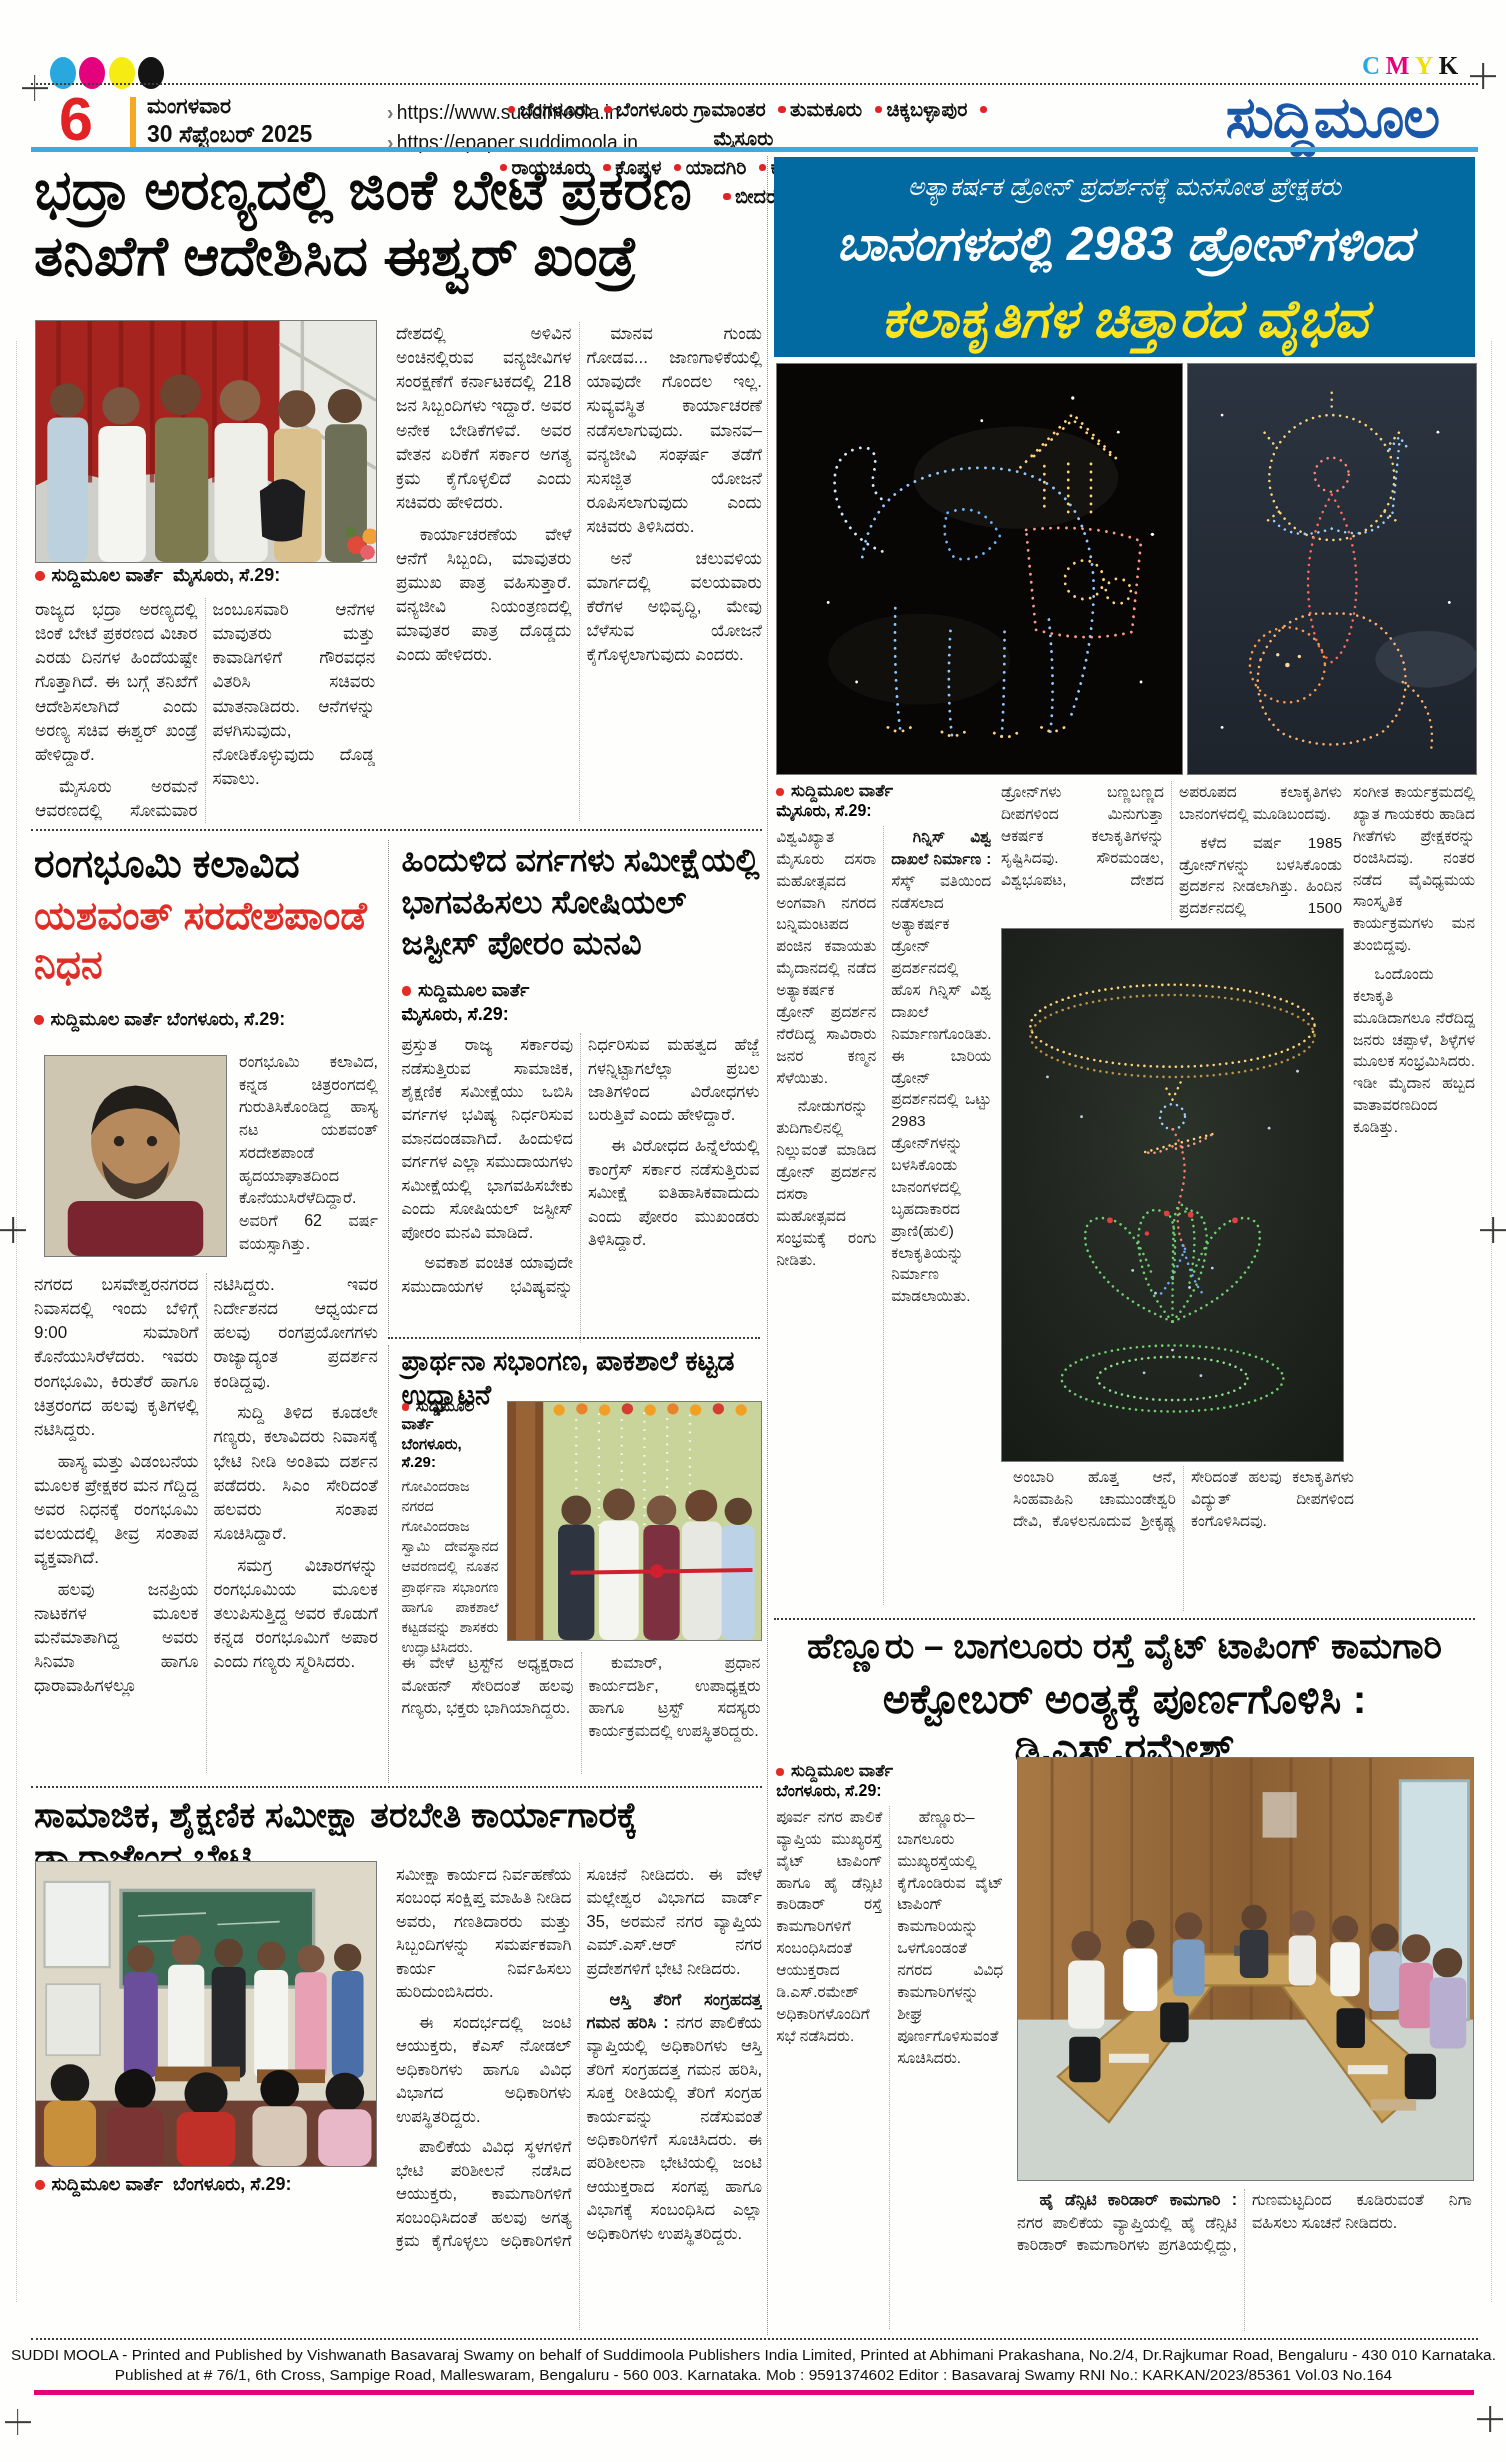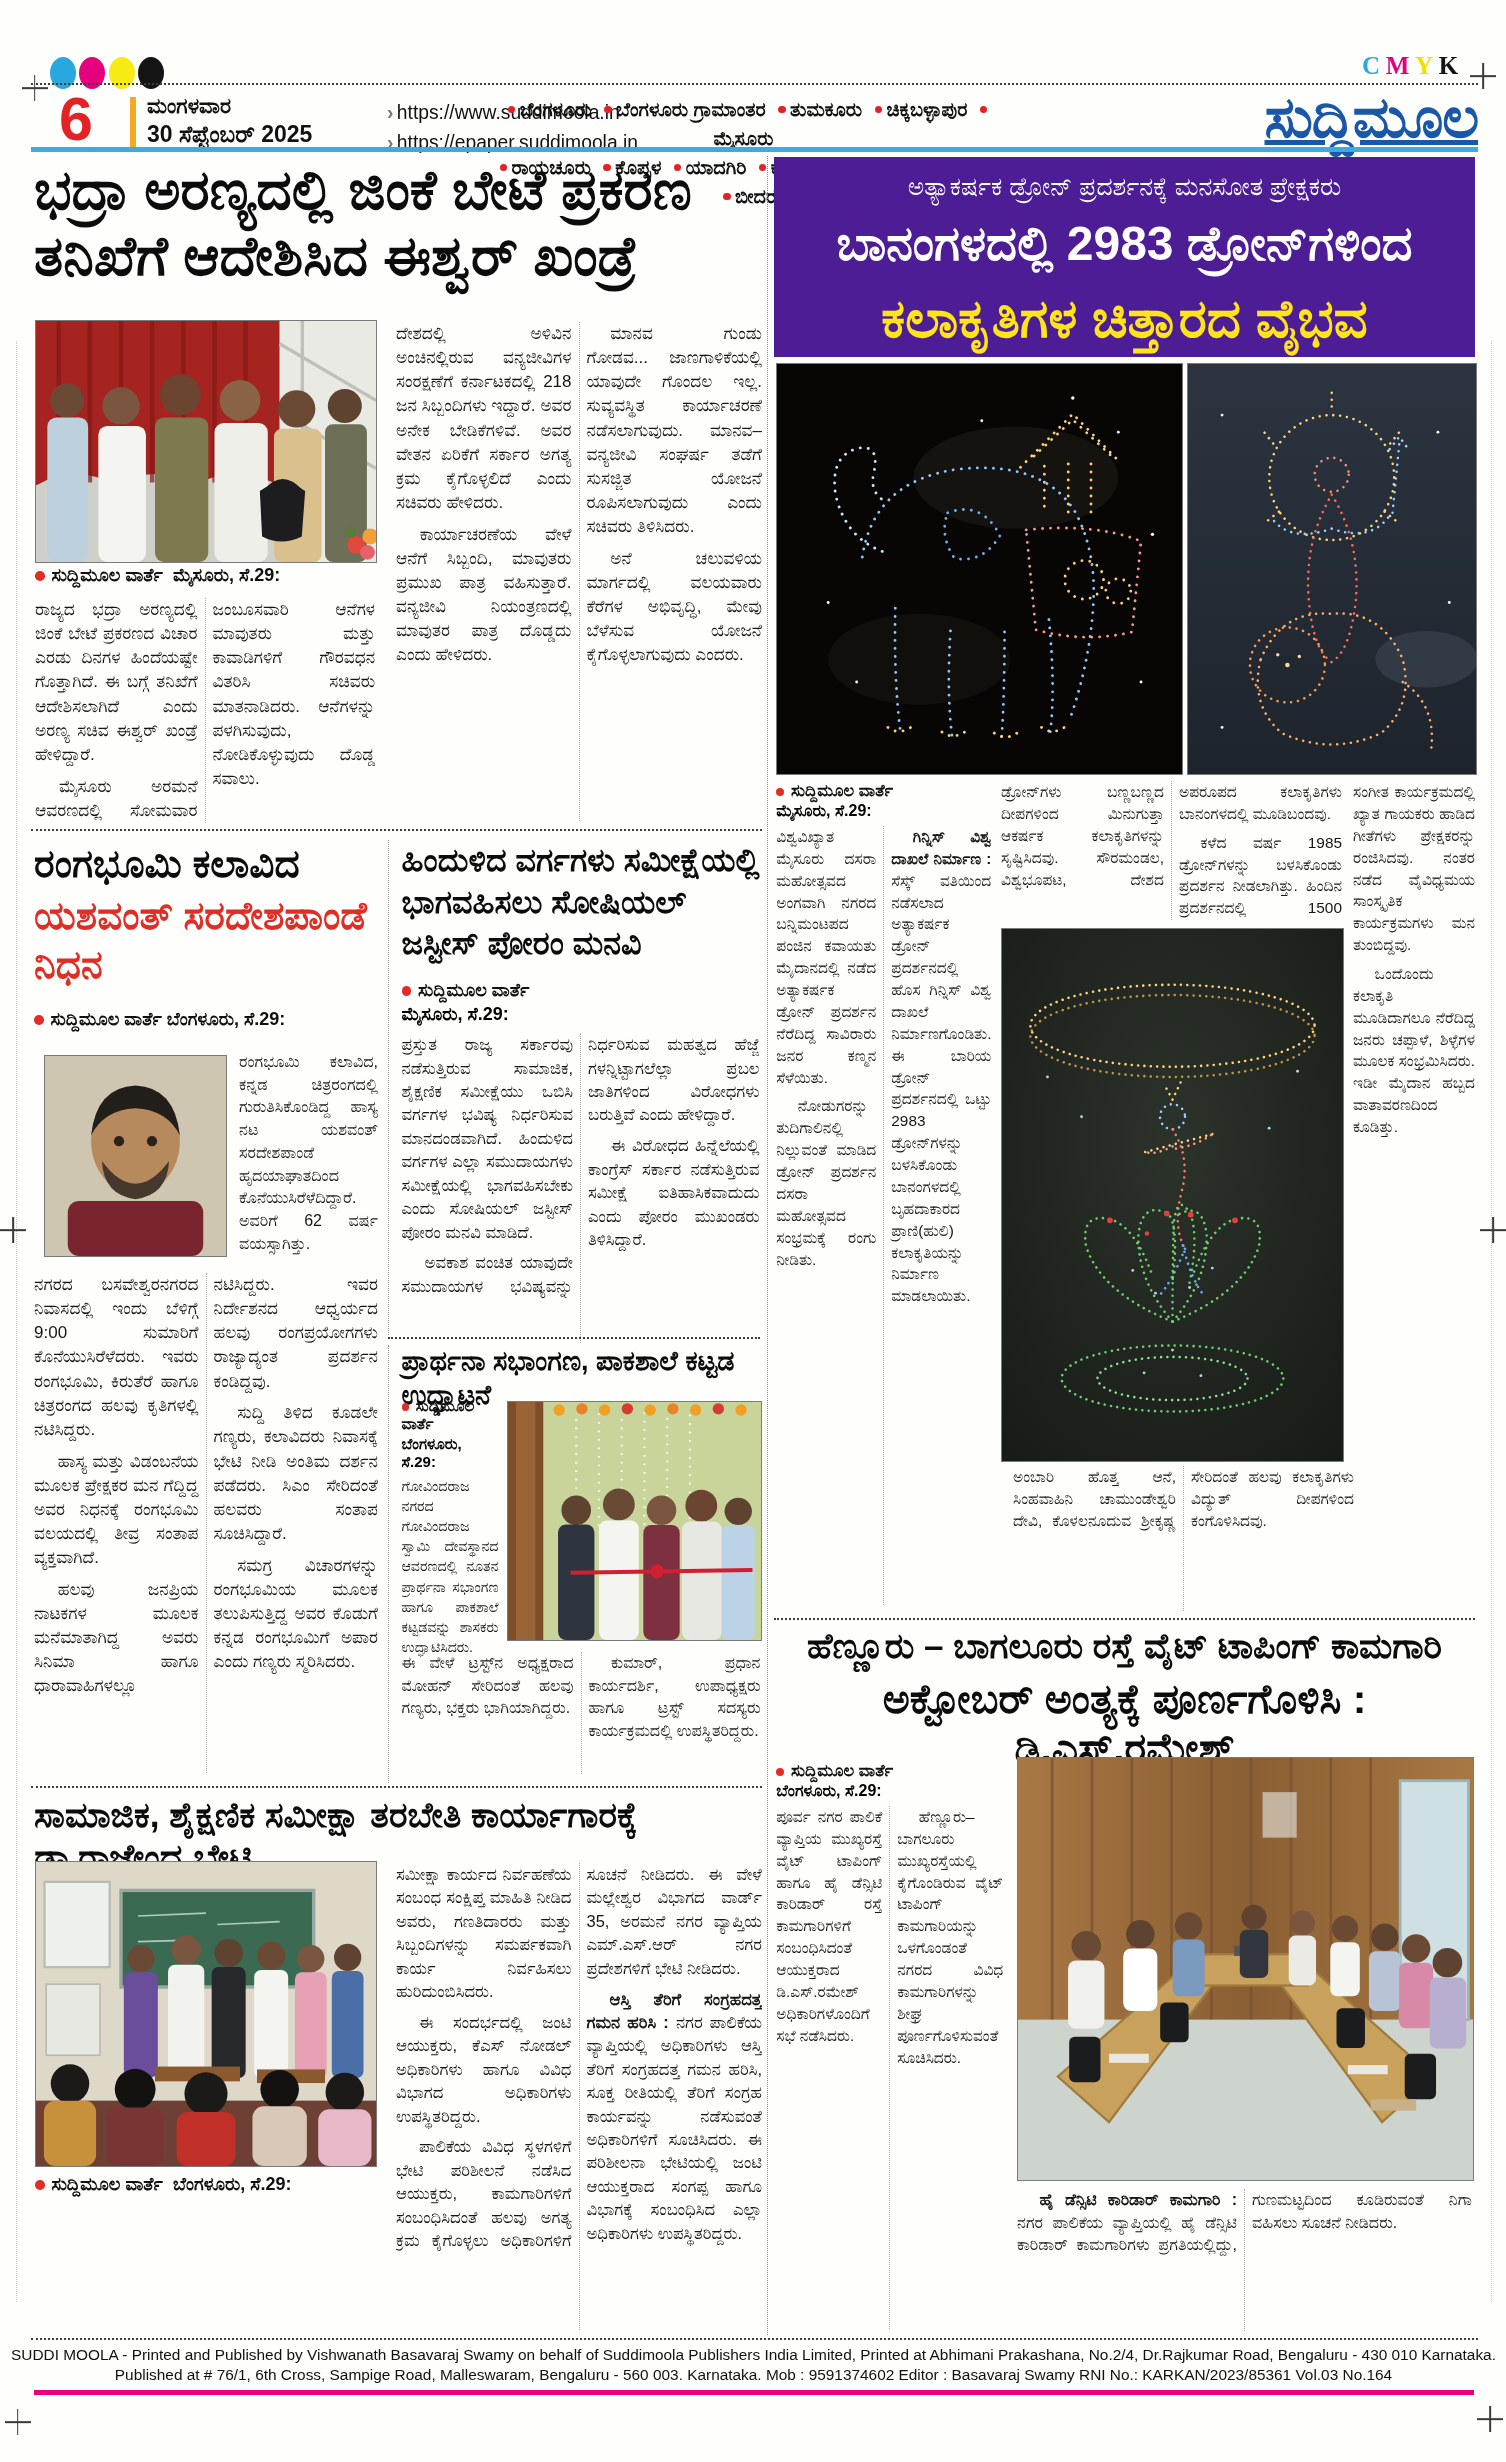--- a/index.html
+++ b/index.html
@@ -29,21 +29,21 @@
   .cities .red{display:inline-block;width:7.4px;height:7.4px;border-radius:50%;background:#e32226;margin:0 4.5px 2.3px 12.5px;vertical-align:middle;}
   .social{font-size:19.3px;color:#111;line-height:1.7;}
   .logo{font-size:57px;font-weight:bold;color:#1b57a8;letter-spacing:-1.1px;}
   .cmyktxt{font-size:25px;font-weight:bold;font-family:"Liberation Serif",serif;letter-spacing:5.7px;}
   .plus{position:absolute;width:26px;height:26px;}
   .plus::before,.plus::after{content:"";position:absolute;background:#3a3a3a;}
   .plus::before{left:50%;top:0;width:1.7px;height:100%;transform:translateX(-50%);}
   .plus::after{top:50%;left:0;height:1.7px;width:100%;transform:translateY(-50%);}
   .dotoval{width:26px;height:32px;border-radius:50%;display:inline-block;margin-right:3.4px;}
   
-  .bb{background:#4c1d95;color:#fff;text-align:center;padding:15px 11.4px 0 11.4px;box-sizing:border-box;}
+  .bb{background:#0369a1;color:#fff;text-align:center;padding:15px 11.4px 0 11.4px;box-sizing:border-box;font-style:italic;}
   .bb .l1{font-size:25px;}
   .bb .l2{font-size:48px;font-weight:bold;margin-top:13.6px;}
   .bb .l3{font-size:53px;font-weight:bold;color:#ffe41c;margin-top:15px;}
   .fineprint{font-size:15.4px;color:#111;text-align:center;width:100%;}
   .magbar{background:#e5007e;height:4.5px;}
   .pgedge{border-left:1.7px dotted #c7c7c5;width:0;}
 </style>
 </head>
 <body>
 
@@ -70,21 +70,21 @@
     <div><span class="chev">›</span><span>https://epaper.suddimoola.in</span></div>
   </div>
   <div class="abs cities" style="left:486px;top:96px;width:515px;">
     <div>
       <span class="red"></span><span>ಬೆಂಗಳೂರು</span><span class="red"></span><span>ಬೆಂಗಳೂರು ಗ್ರಾಮಾಂತರ</span><span class="red"></span><span>ತುಮಕೂರು</span><span class="red"></span><span>ಚಿಕ್ಕಬಳ್ಳಾಪುರ</span><span class="red"></span><span>ಮೈಸೂರು</span>
     </div>
     <div>
       <span class="red"></span><span>ರಾಯಚೂರು</span><span class="red"></span><span>ಕೊಪ್ಪಳ</span><span class="red"></span><span>ಯಾದಗಿರಿ</span><span class="red"></span><span>ಕಲಬುರಗಿ</span><span class="red"></span><span>ಬಳ್ಳಾರಿ</span><span class="red"></span><span>ವಿಜಯನಗರ</span><span class="red"></span><span>ಬೀದರ</span>
     </div>
   </div>
-  <div class="abs logo" style="left:1205px;top:84px;width:273px;text-align:right;text-decoration:underline;">ಸುದ್ದಿಮೂಲ</div>
+  <div class="abs logo" style="left:1166px;top:84px;width:273px;text-align:right;">ಸುದ್ದಿಮೂಲ</div>
   <div class="abs" style="left:31px;top:147px;width:1447px;height:4.5px;background:#3fa9e1;"></div>
 
   <div class="abs pgedge" style="left:16px;top:341px;height:1961px;"></div>
   <div class="abs pgedge" style="left:1491px;top:341px;height:1961px;"></div>
   <div class="plus" style="left:0px;top:1217px;"></div>
   <div class="plus" style="left:1480px;top:1217px;"></div>
 
   <div class="abs vrule" style="left:767px;top:156px;height:2179px;"></div>
 
   <div class="abs" style="left:34px;top:157px;width:728px;height:670px;">

